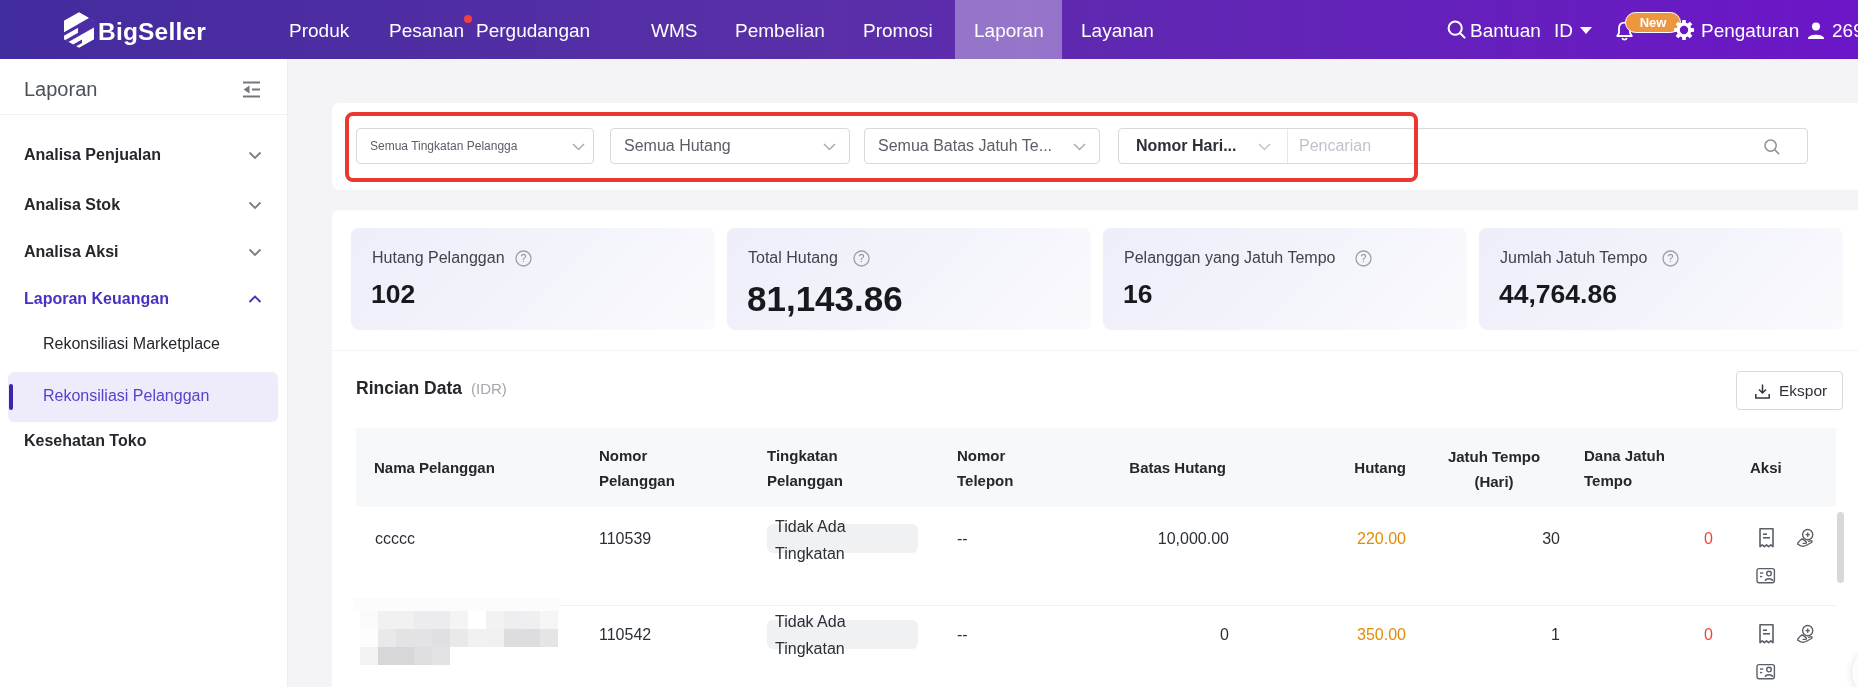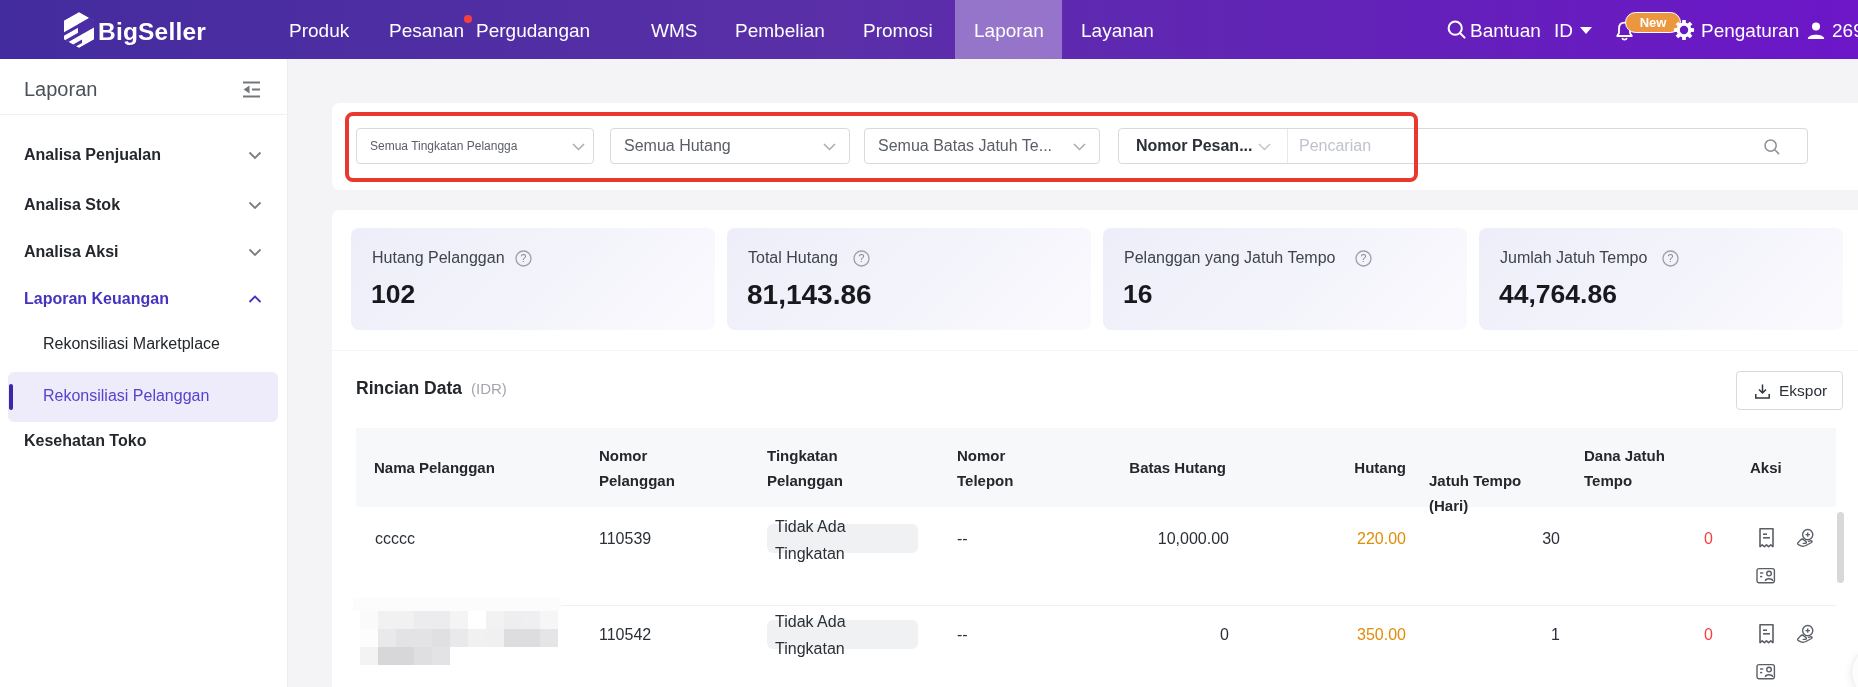--- a/index.html
+++ b/index.html
@@ -118,21 +118,21 @@
         <polyline points="1,1 6.5,6.5 12,1" fill="none" stroke="#A8ABB2" stroke-width="1.5"></polyline>
       </svg>
   </div>
   <div class="abs" style="left:864px;top:128px;width:236px;height:36px;border:1px solid #D9D9D9;border-radius:4px;background:#fff">
     <div class="abs" style="left:13px;top:0;line-height:34px;font-size:16px;color:#5A5E66">Semua Batas Jatuh Te...</div>
     <svg class="abs" style="right:13px;top:14px" width="13" height="8" viewBox="0 0 13 8">
         <polyline points="1,1 6.5,6.5 12,1" fill="none" stroke="#A8ABB2" stroke-width="1.5"></polyline>
       </svg>
   </div>
   <div class="abs" style="left:1118px;top:128px;width:690px;height:36px;border:1px solid #D9D9D9;border-radius:4px;background:#fff">
-    <div class="abs" style="left:17px;top:0;line-height:34px;font-size:16px;font-weight:bold;color:#2B2F36">Nomor Pesan...</div>
+    <div class="abs" style="left:17px;top:0;line-height:34px;font-size:16px;font-weight:bold;color:#2B2F36">Nomor Hari...</div>
     <svg class="abs" style="left:139px;top:14px" width="13" height="8" viewBox="0 0 13 8">
         <polyline points="1,1 6.5,6.5 12,1" fill="none" stroke="#C0C4CC" stroke-width="1.5"></polyline>
       </svg>
     <div class="abs" style="left:168px;top:0;width:1px;height:34px;background:#E8E8EA"></div>
     <div class="abs" style="left:180px;top:0;line-height:34px;font-size:16px;color:#BFC4CC">Pencarian</div>
     <svg class="abs" style="left:644px;top:9px" width="18" height="18" viewBox="0 0 18 18">
       <circle cx="7.6" cy="7.6" r="5.6" fill="none" stroke="#8C9097" stroke-width="1.5"></circle>
       <line x1="11.8" y1="11.8" x2="15.6" y2="15.6" stroke="#8C9097" stroke-width="1.5" stroke-linecap="round"></line>
     </svg>
   </div>
@@ -148,21 +148,21 @@
         <text x="8.5" y="12" font-size="10.5" fill="#82868D" text-anchor="middle" font-family="Liberation Sans">?</text>
       </svg>
     <div class="abs" style="left:20px;top:51px;font-size:26.5px;font-weight:bold;color:#17191C">102</div>
   </div>
   <div class="abs" style="left:727px;top:228px;width:364px;height:102px;border-radius:8px;background:linear-gradient(135deg,#EEEEFA 0%,#F3F3FB 50%,#FAFAFE 100%)">
     <div class="abs" style="left:21px;top:21px;font-size:16px;color:#3F444B">Total Hutang</div>
     <svg class="abs" style="left:126px;top:22px" width="17" height="17" viewBox="0 0 17 17">
         <circle cx="8.5" cy="8.5" r="7.5" fill="none" stroke="#9DA1A8" stroke-width="1.3"></circle>
         <text x="8.5" y="12" font-size="10.5" fill="#82868D" text-anchor="middle" font-family="Liberation Sans">?</text>
       </svg>
-    <div class="abs" style="left:20px;top:51px;font-size:28px;font-weight:bold;color:#17191C">81,143.86</div>
+    <div class="abs" style="left:20px;top:51px;font-size:35px;font-weight:bold;color:#17191C">81,143.86</div>
   </div>
   <div class="abs" style="left:1103px;top:228px;width:364px;height:102px;border-radius:8px;background:linear-gradient(135deg,#EEEEFA 0%,#F3F3FB 50%,#FAFAFE 100%)">
     <div class="abs" style="left:21px;top:21px;font-size:16px;color:#3F444B">Pelanggan yang Jatuh Tempo</div>
     <svg class="abs" style="left:252px;top:22px" width="17" height="17" viewBox="0 0 17 17">
         <circle cx="8.5" cy="8.5" r="7.5" fill="none" stroke="#9DA1A8" stroke-width="1.3"></circle>
         <text x="8.5" y="12" font-size="10.5" fill="#82868D" text-anchor="middle" font-family="Liberation Sans">?</text>
       </svg>
     <div class="abs" style="left:20px;top:51px;font-size:26.5px;font-weight:bold;color:#17191C">16</div>
   </div>
   <div class="abs" style="left:1479px;top:228px;width:364px;height:102px;border-radius:8px;background:linear-gradient(135deg,#EEEEFA 0%,#F3F3FB 50%,#FAFAFE 100%)">
@@ -186,21 +186,21 @@
     <div class="abs" style="left:42px;top:0;line-height:37px;font-size:15.5px;color:#2B2F36">Ekspor</div>
   </div>
 
   <div class="abs" style="left:356px;top:428px;width:1480px;height:79px;background:#F7F8FA"></div>
   <div class="hcell" style="left:374px;top:455px">Nama Pelanggan</div>
   <div class="hcell" style="left:599px;top:443px">Nomor<br>Pelanggan</div>
   <div class="hcell" style="left:767px;top:443px">Tingkatan<br>Pelanggan</div>
   <div class="hcell" style="left:957px;top:443px">Nomor<br>Telepon</div>
   <div class="hcell" style="left:1126px;top:455px;width:100px;text-align:right">Batas Hutang</div>
   <div class="hcell" style="left:1306px;top:455px;width:100px;text-align:right">Hutang</div>
-  <div class="hcell" style="left:1429px;top:468px;width:130px;text-align:left">Jatuh Tempo<br>(Hari)</div>
+  <div class="hcell" style="left:1429px;top:444px;width:130px;text-align:center">Jatuh Tempo<br>(Hari)</div>
   <div class="hcell" style="left:1584px;top:443px;width:130px;">Dana Jatuh<br>Tempo</div>
   <div class="hcell" style="left:1750px;top:455px">Aksi</div>
 
   <div class="cell" style="left:375px;top:530px">ccccc</div>
   <div class="cell" style="left:599px;top:530px">110539</div>
   <div class="abs" style="left:767px;top:524px;width:151px;height:29px;background:#F0F1F2;border-radius:6px"></div>
   <div class="cell" style="left:775px;top:513px;line-height:27px">Tidak Ada<br>Tingkatan</div>
   <div class="cell" style="left:957px;top:530px">--</div>
   <div class="cell" style="left:1129px;top:530px;width:100px;text-align:right">10,000.00</div>
   <div class="cell" style="left:1306px;top:530px;width:100px;text-align:right;color:#E08C07">220.00</div>

